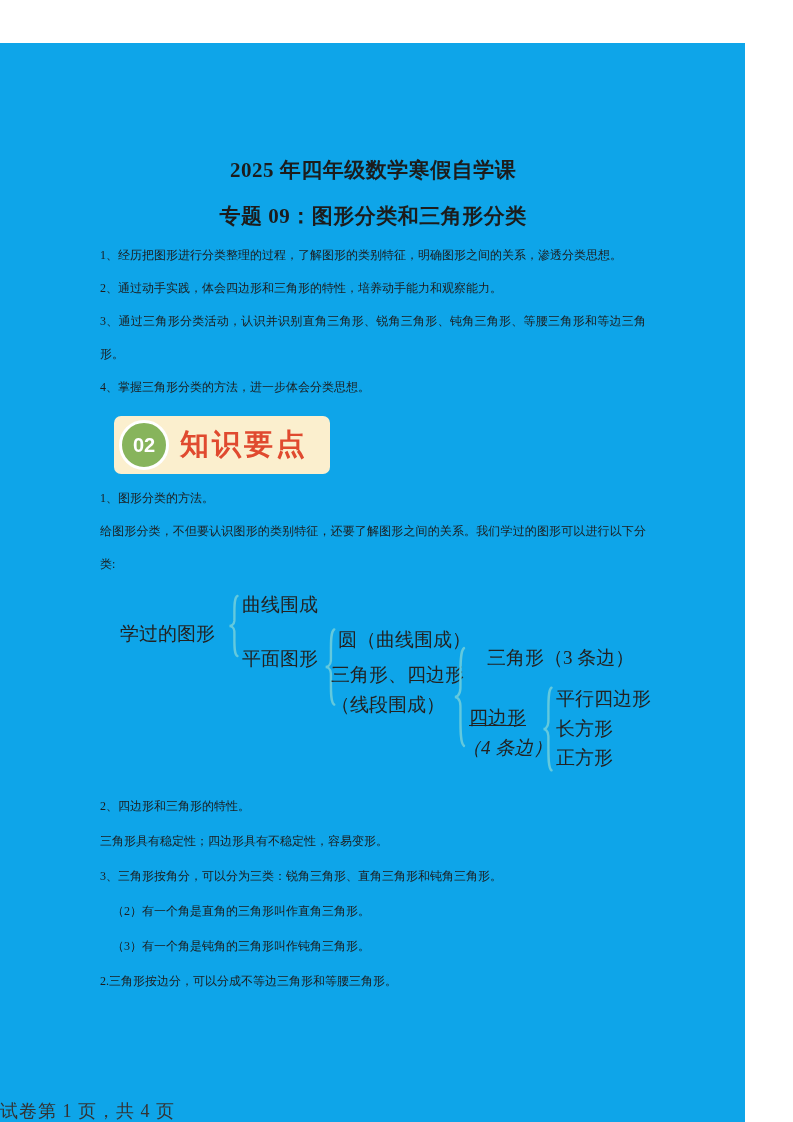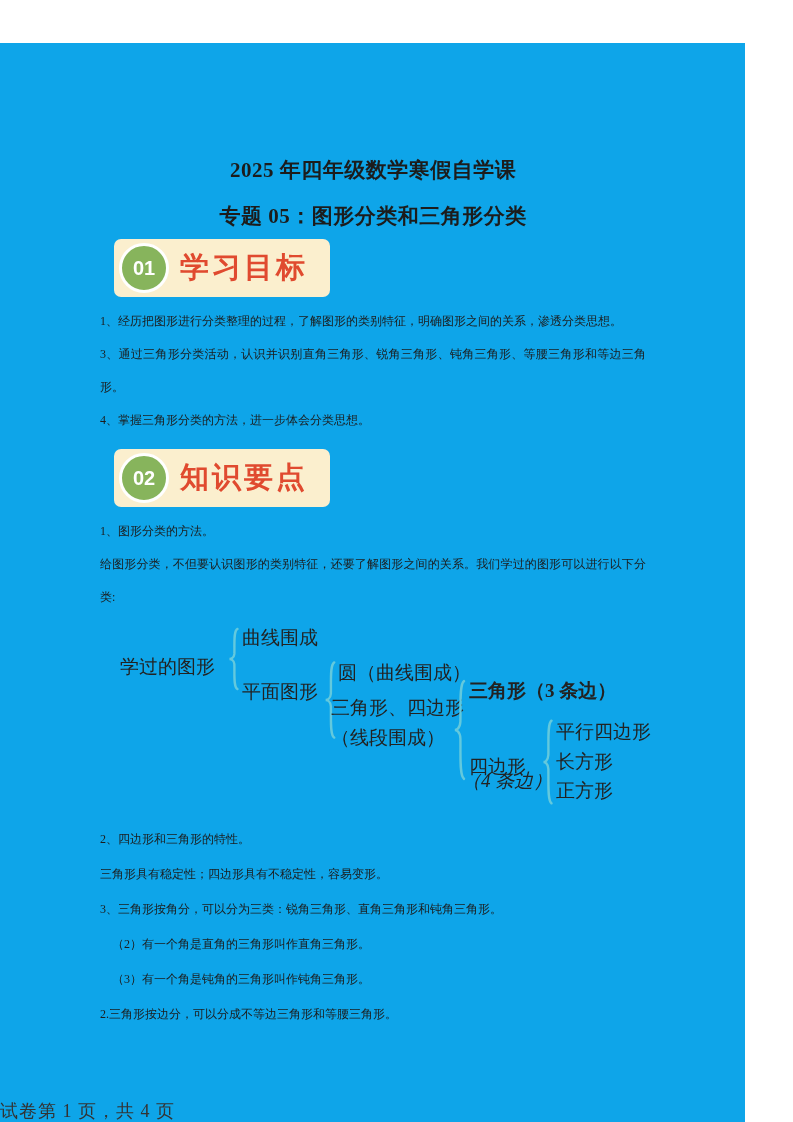--- a/index.html
+++ b/index.html
@@ -55,30 +55,25 @@
     font-size:18px; color:#333; letter-spacing:1px;
   }
 </style>
 </head>
 <body>
 
 <div class="page">
   <div class="content">
 
     <h1 class="doc-title">2025 年四年级数学寒假自学课</h1>
-    <h2 class="doc-subtitle">专题 05：图形分类和三角形分类</h2>
+    <h2 class="doc-subtitle">专题 09：图形分类和三角形分类</h2>
 
-    <div class="badge-row">
-      <div class="badge">
-        <span class="badge-circle">01</span>
-        <span class="badge-label">学习目标</span>
-      </div>
-    </div>
 
     <p class="para">1、经历把图形进行分类整理的过程，了解图形的类别特征，明确图形之间的关系，渗透分类思想。</p>
+    <p class="para">2、通过动手实践，体会四边形和三角形的特性，培养动手能力和观察能力。</p>
     <p class="para">3、通过三角形分类活动，认识并识别直角三角形、锐角三角形、钝角三角形、等腰三角形和等边三角形。</p>
     <p class="para">4、掌握三角形分类的方法，进一步体会分类思想。</p>
 
     <div class="badge-row second">
       <div class="badge">
         <span class="badge-circle">02</span>
         <span class="badge-label">知识要点</span>
       </div>
     </div>
 
@@ -103,22 +98,22 @@
       </span>
       <span class="dlabel" style="left:238px; top:42px;">圆（曲线围成）</span>
       <span class="dlabel" style="left:231px; top:77px;">三角形、四边形</span>
       <span class="dlabel" style="left:231px; top:107px;">（线段围成）</span>
 
       <span class="brace" style="left:352px; top:60px;">
         <svg width="16" height="104" viewBox="0 0 20 100" preserveAspectRatio="none">
           <path d="M15 3 C 9 6, 11 28, 10.5 42 C 10 49, 5 50, 3.5 50 C 5 50, 10 51, 10.5 58 C 11 72, 9 94, 15 97" stroke="#63C9DD" fill="none" stroke-width="2.4" stroke-linecap="round" vector-effect="non-scaling-stroke"></path>
         </svg>
       </span>
-      <span class="dlabel" style="left:369px; top:60px;font-weight:bold;">三角形（3 条边）</span>
-      <span class="dlabel" style="left:369px; top:136px;">四边形</span>
+      <span class="dlabel" style="left:387px; top:60px;">三角形（3 条边）</span>
+      <span class="dlabel" style="left:369px; top:120px;text-decoration:underline;">四边形</span>
       <span class="dlabel" style="left:362px; top:150px;font-style:italic;">（4 条边）</span>
 
       <span class="brace" style="left:441px; top:100px;">
         <svg width="14" height="88" viewBox="0 0 20 100" preserveAspectRatio="none">
           <path d="M15 3 C 9 6, 11 28, 10.5 42 C 10 49, 5 50, 3.5 50 C 5 50, 10 51, 10.5 58 C 11 72, 9 94, 15 97" stroke="#63C9DD" fill="none" stroke-width="2.4" stroke-linecap="round" vector-effect="non-scaling-stroke"></path>
         </svg>
       </span>
       <span class="dlabel" style="left:456px; top:101px;">平行四边形</span>
       <span class="dlabel" style="left:456px; top:131px;">长方形</span>
       <span class="dlabel" style="left:456px; top:160px;">正方形</span>

